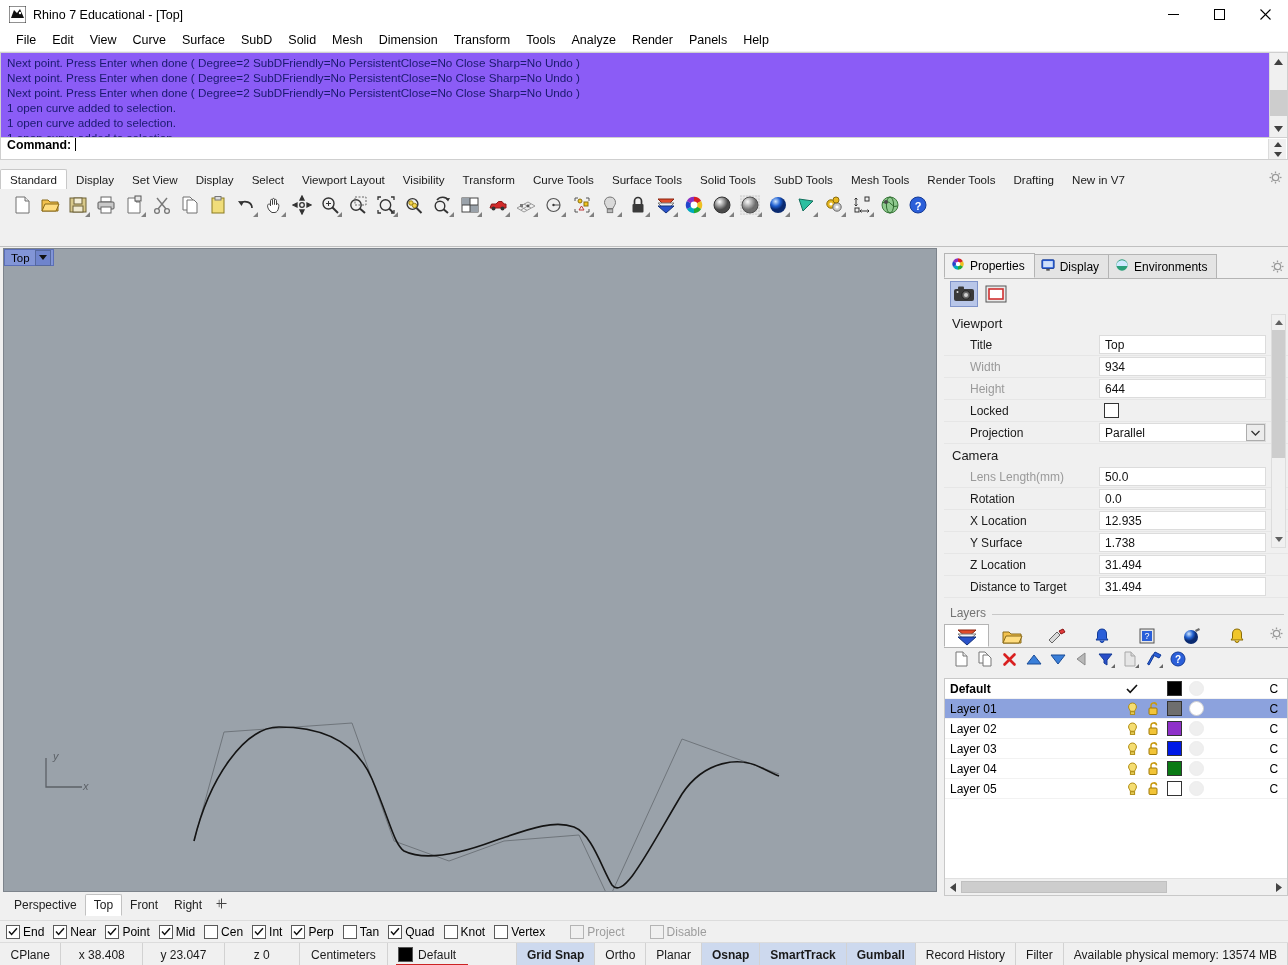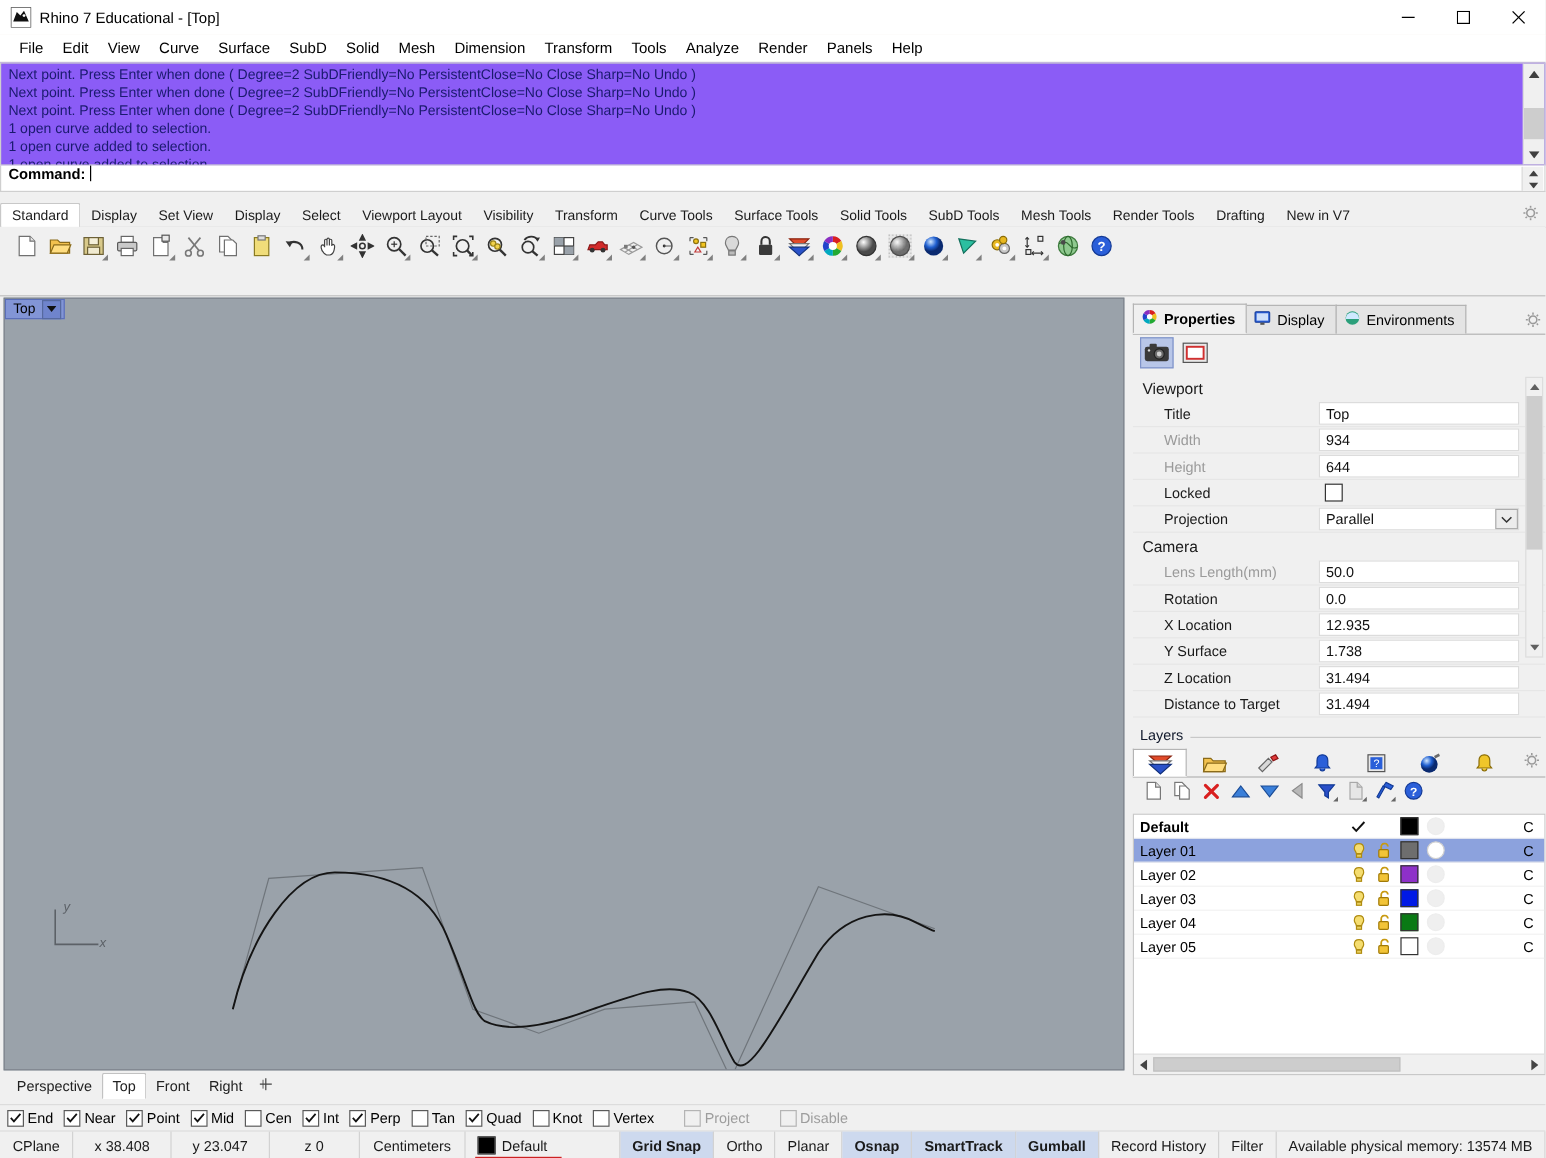--- a/index.html
+++ b/index.html
@@ -96,21 +96,21 @@
   .sb-cell.on{background:#cdd9ee;font-weight:bold;}
   .sb-cell.lay{justify-content:flex-start;position:relative;}
   .sw{width:13px;height:13px;background:#000;border:1px solid #555;margin-right:5px;flex:0 0 auto;}
   .redline{position:absolute;left:8px;bottom:0;width:72px;height:2px;background:#cc2222;}
 
   
   .rpanel{position:absolute;left:944px;top:256px;width:344px;height:348px;background:#f0f0f0;}
   .ptabs{position:relative;height:22px;border-bottom:1px solid #b4b4b4;display:flex;align-items:flex-end;}
   .ptab{display:flex;align-items:center;gap:5px;padding:3px 9px 3px 6px;font-size:12px;
     background:#e4e4e4;border:1px solid #b4b4b4;border-bottom:none;margin-right:-1px;cursor:default;}
-  .ptab.active{background:#f0f0f0;border-bottom:1px solid #f0f0f0;position:relative;z-index:2;font-weight:bold;}
+  .ptab.active{background:#f0f0f0;border-bottom:1px solid #f0f0f0;position:relative;z-index:2;}
   .ptab-gear{position:absolute;right:4px;top:4px;}
 
   .psubbar{height:30px;display:flex;align-items:center;padding-left:6px;gap:4px;}
   .psub{width:28px;height:26px;display:flex;align-items:center;justify-content:center;cursor:default;}
   .psub.sel{background:#b8c6e8;border:1px solid #7f93c9;box-sizing:border-box;}
 
   .pbody{position:absolute;left:0;top:56px;width:344px;height:292px;overflow:hidden;}
   .pgroup{font-size:13px;color:#1a1a1a;padding:4px 0 3px 8px;}
   .prow{display:flex;height:21px;align-items:center;border-bottom:1px solid #e6e6e6;}
   .plabel{width:155px;padding-left:26px;box-sizing:border-box;font-size:12px;color:#1a1a1a;}
@@ -122,21 +122,21 @@
     border:1px solid #adadad;box-sizing:border-box;display:flex;align-items:center;justify-content:center;}
   .pval.nobox{background:transparent;border:none;}
   .pcbx{width:13px;height:13px;border:1px solid #333;background:#fff;}
   .pscroll{position:absolute;right:2px;top:58px;width:15px;height:234px;background:#f0f0f0;
     border:1px solid #ddd;box-sizing:border-box;}
   .pscroll .thumb{position:absolute;left:0;width:13px;background:#cdcdcd;}
   .pscroll .ar{width:13px;height:15px;display:flex;align-items:center;justify-content:center;font-size:8px;color:#505050;}
 
   
   .lpanel{position:absolute;left:944px;top:604px;width:344px;height:312px;background:#f0f0f0;}
-  .lp-title{font-size:12px;color:#0f172a;padding:2px 0 2px 6px;position:relative;}
+  .lp-title{font-size:12px;color:#737373;padding:2px 0 2px 6px;position:relative;}
   .lp-title:after{content:"";position:absolute;left:48px;right:4px;top:10px;height:1px;background:#c8c8c8;}
   .ltabs{height:25px;display:flex;align-items:flex-end;border-bottom:1px solid #b4b4b4;position:relative;}
   .ltab{width:45px;height:23px;display:flex;align-items:center;justify-content:center;cursor:default;}
   .ltab.active{background:#fff;border:1px solid #b4b4b4;border-bottom:1px solid #fff;box-sizing:border-box;}
   .ltools{height:22px;display:flex;align-items:center;padding-left:8px;gap:5px;background:#f0f0f0;}
   .ltool{width:19px;height:19px;display:flex;align-items:center;justify-content:center;
     position:relative;cursor:default;}
   .ltool .corner{position:absolute;right:0;bottom:1px;width:0;height:0;
     border-left:4px solid transparent;border-bottom:4px solid #666;}
 

